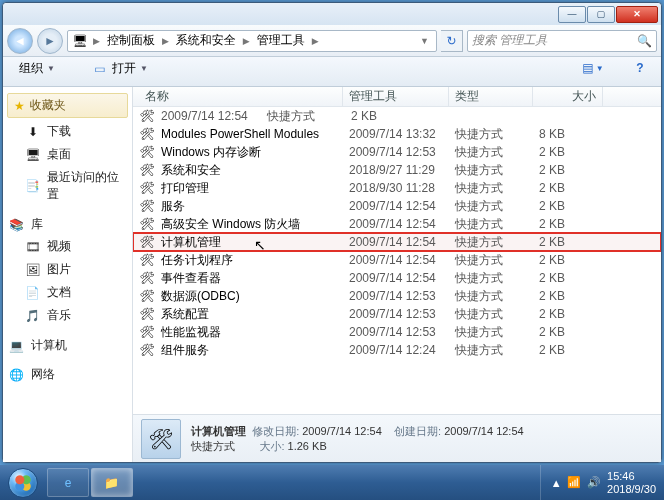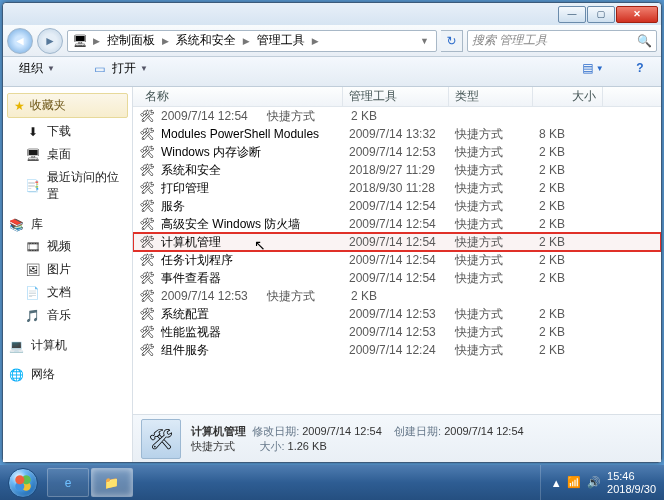--- a/index.html
+++ b/index.html
@@ -234,20 +234,21 @@
           </div>
           <div class="row">
             <span class="ficon">🛠</span>
             <span class="c-name" style="width:188px">事件查看器</span>
             <span class="c-date">2009/7/14 12:54</span>
             <span class="c-type">快捷方式</span>
             <span class="c-size">2 KB</span>
           </div>
           <div class="row">
             <span class="ficon">🛠</span>
+            <span class="c-name" style="width:188px">数据源(ODBC)</span>
             <span class="c-date">2009/7/14 12:53</span>
             <span class="c-type">快捷方式</span>
             <span class="c-size">2 KB</span>
           </div>
           <div class="row">
             <span class="ficon">🛠</span>
             <span class="c-name" style="width:188px">系统配置</span>
             <span class="c-date">2009/7/14 12:53</span>
             <span class="c-type">快捷方式</span>
             <span class="c-size">2 KB</span>

